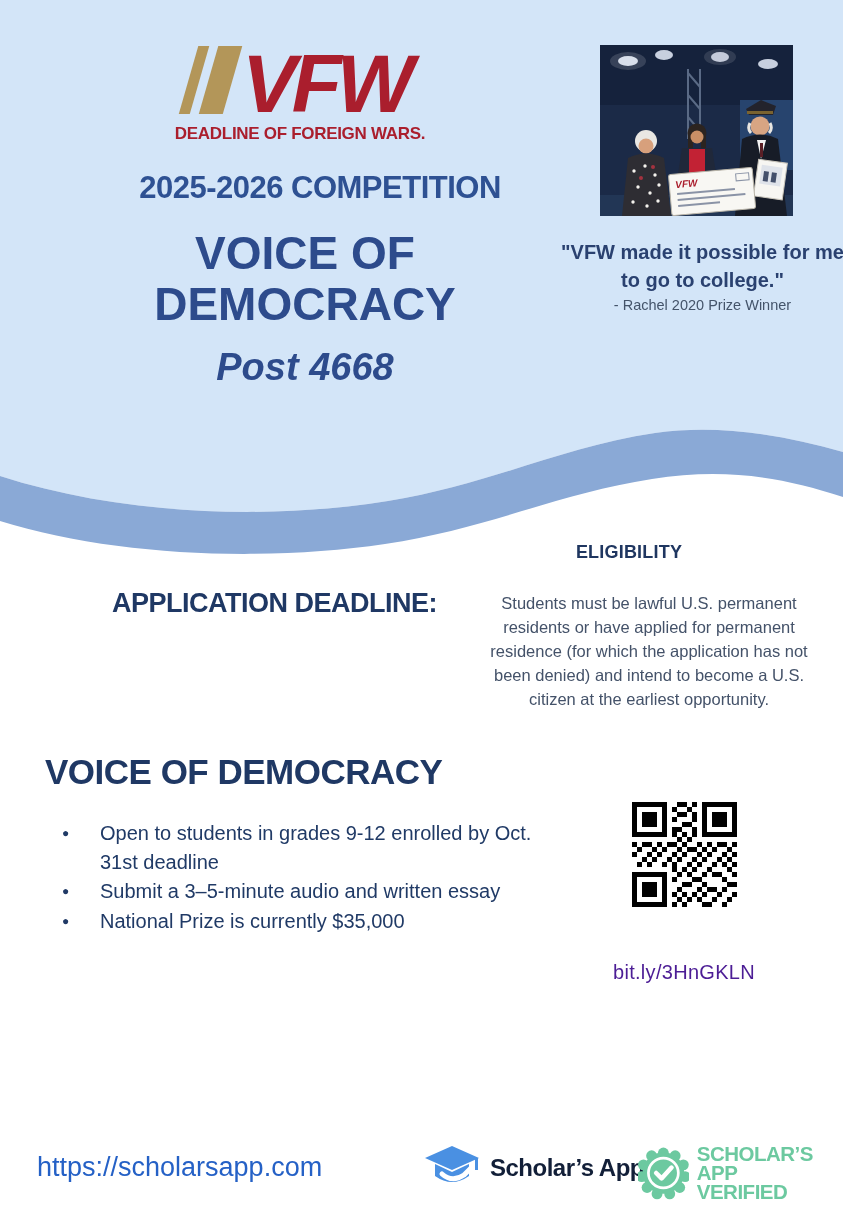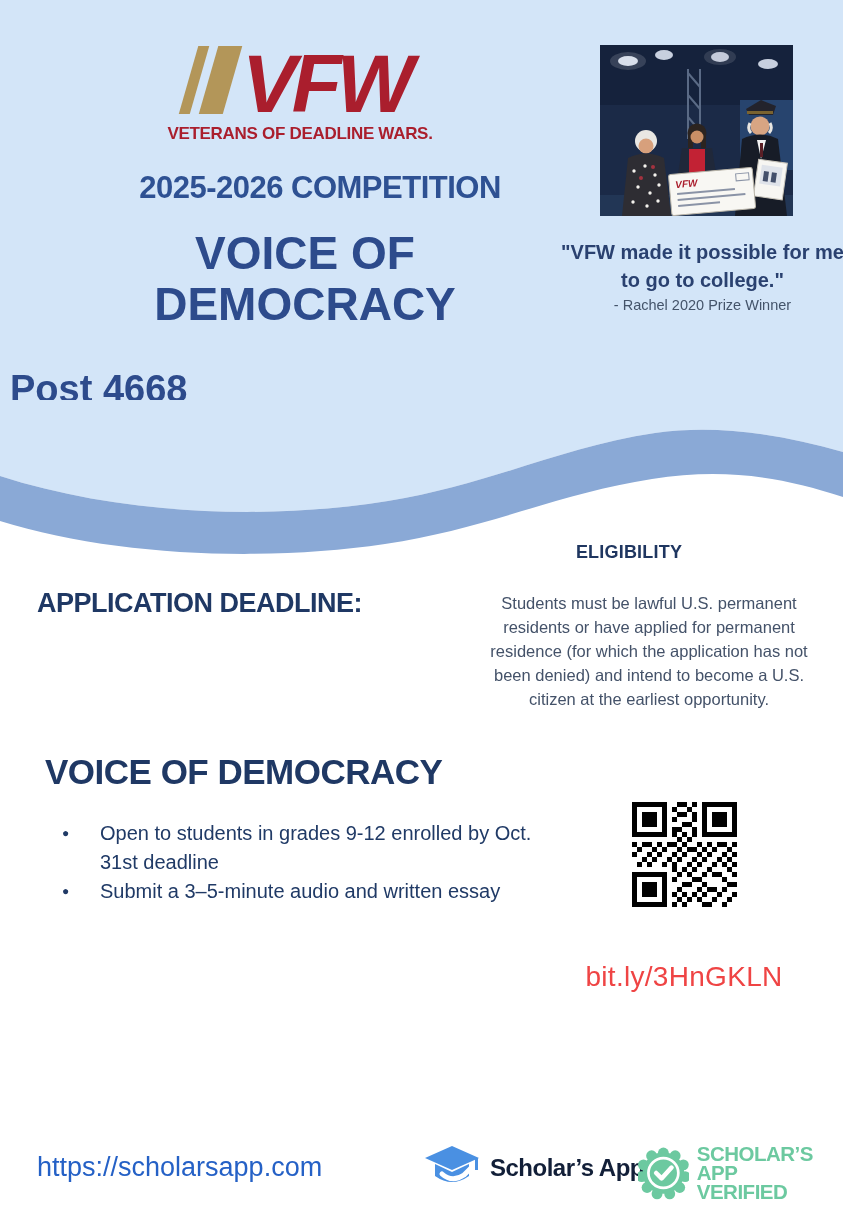--- a/index.html
+++ b/index.html
@@ -23,33 +23,33 @@
   .competition{
     left:25px;top:170px;width:590px;text-align:center;
     color:#2e5193;font-size:31px;font-weight:bold;letter-spacing:-0.5px;
   }
   .main-title{
     left:10px;top:228px;width:590px;text-align:center;
     color:#2d4b8c;font-size:46px;font-weight:bold;line-height:51px;
   }
   .main-title span{display:inline-block;max-width:420px;}
   .post-number{
-    left:10px;top:368px;width:590px;
-    color:#2d4b8c;font-size:38px;font-weight:bold;
+    left:10px;top:346px;width:590px;text-align:center;
+    color:#2d4b8c;font-size:38px;font-weight:bold;font-style:italic;
   }
 
   .photo{left:600px;top:45px;width:193px;height:171px;}
   .photo svg{display:block;}
 
   .quote-block{left:560px;top:238px;width:285px;text-align:center;}
   .quote-text{color:#2a4170;font-size:20px;font-weight:bold;line-height:28px;}
   .quote-attrib{color:#44546a;font-size:14.5px;margin-top:3px;}
 
   
-  .deadline-block{left:37px;top:588px;width:400px;}
+  .deadline-block{left:37px;top:588px;width:400px;text-align:right;}
   .deadline-label{color:#1f3864;font-size:27px;font-weight:bold;letter-spacing:-0.5px;}
   .deadline-date{color:#55a54a;font-size:31px;font-weight:bold;margin-top:12px;letter-spacing:-0.5px;}
 
   .eligibility-block{left:435px;top:542px;width:388px;text-align:center;}
   .eligibility-heading{color:#1f3660;font-size:18px;font-weight:bold;letter-spacing:0.2px;}
   .eligibility-body{margin-top:28px;color:#445269;font-size:16.5px;line-height:24px;margin-left:40px;}
 
   .program-block{left:45px;top:752px;width:505px;}
   .program-heading{color:#1f3864;font-size:35px;font-weight:bold;letter-spacing:-0.5px;}
   .program-list{list-style:none;margin:27px 0 0 0;padding:0;}
@@ -57,21 +57,21 @@
     position:relative;padding-left:55px;color:#203a66;font-size:20px;
     line-height:28.5px;margin-bottom:1px;
   }
   .program-list li::before{
     content:"●";position:absolute;left:17px;top:0;font-size:12px;color:#203a66;
   }
   .program-list .bold-part{font-weight:bold;}
 
   .qr-block{left:578px;top:802px;width:212px;text-align:center;}
   .qr-code{display:block;margin:0 auto;}
-  .qr-caption{margin-top:54px;color:#ef4444;font-size:28px;letter-spacing:0.3px;}
+  .qr-caption{margin-top:54px;color:#4c1d95;font-size:20px;letter-spacing:0.3px;}
 
   
   .footer-link{
     left:37px;top:1152px;color:#2561c6;font-size:27px;text-decoration:none;
   }
   .brand-block{left:424px;top:1144px;display:flex;align-items:center;gap:10px;}
   .brand-name{color:#121f38;font-size:24px;font-weight:bold;letter-spacing:-0.5px;}
   .badge-block{left:638px;top:1144px;display:flex;align-items:center;gap:8px;}
   .badge-text{
     color:#6cc9a0;font-size:20.5px;font-weight:bold;line-height:19px;letter-spacing:-0.5px;
@@ -83,21 +83,21 @@
 <div class="abs hero"></div>
 
 <div class="abs logo-block">
   <svg class="logo-svg" width="280" height="82" viewBox="0 0 280 82">
     <g transform="skewX(-16)">
       <rect x="40" y="6" width="11" height="68" fill="#b39659"></rect>
       <rect x="60" y="6" width="24" height="68" fill="#b39659"></rect>
     </g>
     <text x="82" y="72" font-family="Liberation Sans, sans-serif" font-size="82" font-weight="bold" font-style="italic" fill="#aa1e2d" letter-spacing="-5">VFW</text>
   </svg>
-  <div class="logo-tagline">VETERANS OF DEADLINE WARS.</div>
+  <div class="logo-tagline">DEADLINE OF FOREIGN WARS.</div>
 </div>
 
 <div class="abs competition">2025-2026 COMPETITION</div>
 
 <div class="abs main-title">
   <span>VOICE OF DEMOCRACY</span>
 </div>
 
 <div class="abs post-number">Post 4668</div>
 
@@ -196,20 +196,23 @@
 
 <div class="abs program-block">
   <div class="program-heading">VOICE OF DEMOCRACY</div>
   <ul class="program-list">
     <li>
       <span>Open to students in grades 9-12 enrolled by Oct. 31st deadline</span><span class="bold-part"></span>
     </li>
     <li>
       <span>Submit a 3–5-minute audio and written essay</span><span class="bold-part"></span>
     </li>
+    <li>
+      <span>National Prize is currently $35,000</span><span class="bold-part"></span>
+    </li>
   </ul>
 </div>
 
 <div class="abs qr-block">
   <svg class="qr-code" width="105" height="105" viewBox="0 0 21 21" shape-rendering="crispEdges">
     <rect width="21" height="21" fill="#ffffff"></rect>
     <g fill="#000000">
       <rect x="0" y="0" width="7" height="7"></rect>
         <rect x="14" y="0" width="7" height="7"></rect>
         <rect x="0" y="14" width="7" height="7"></rect>

